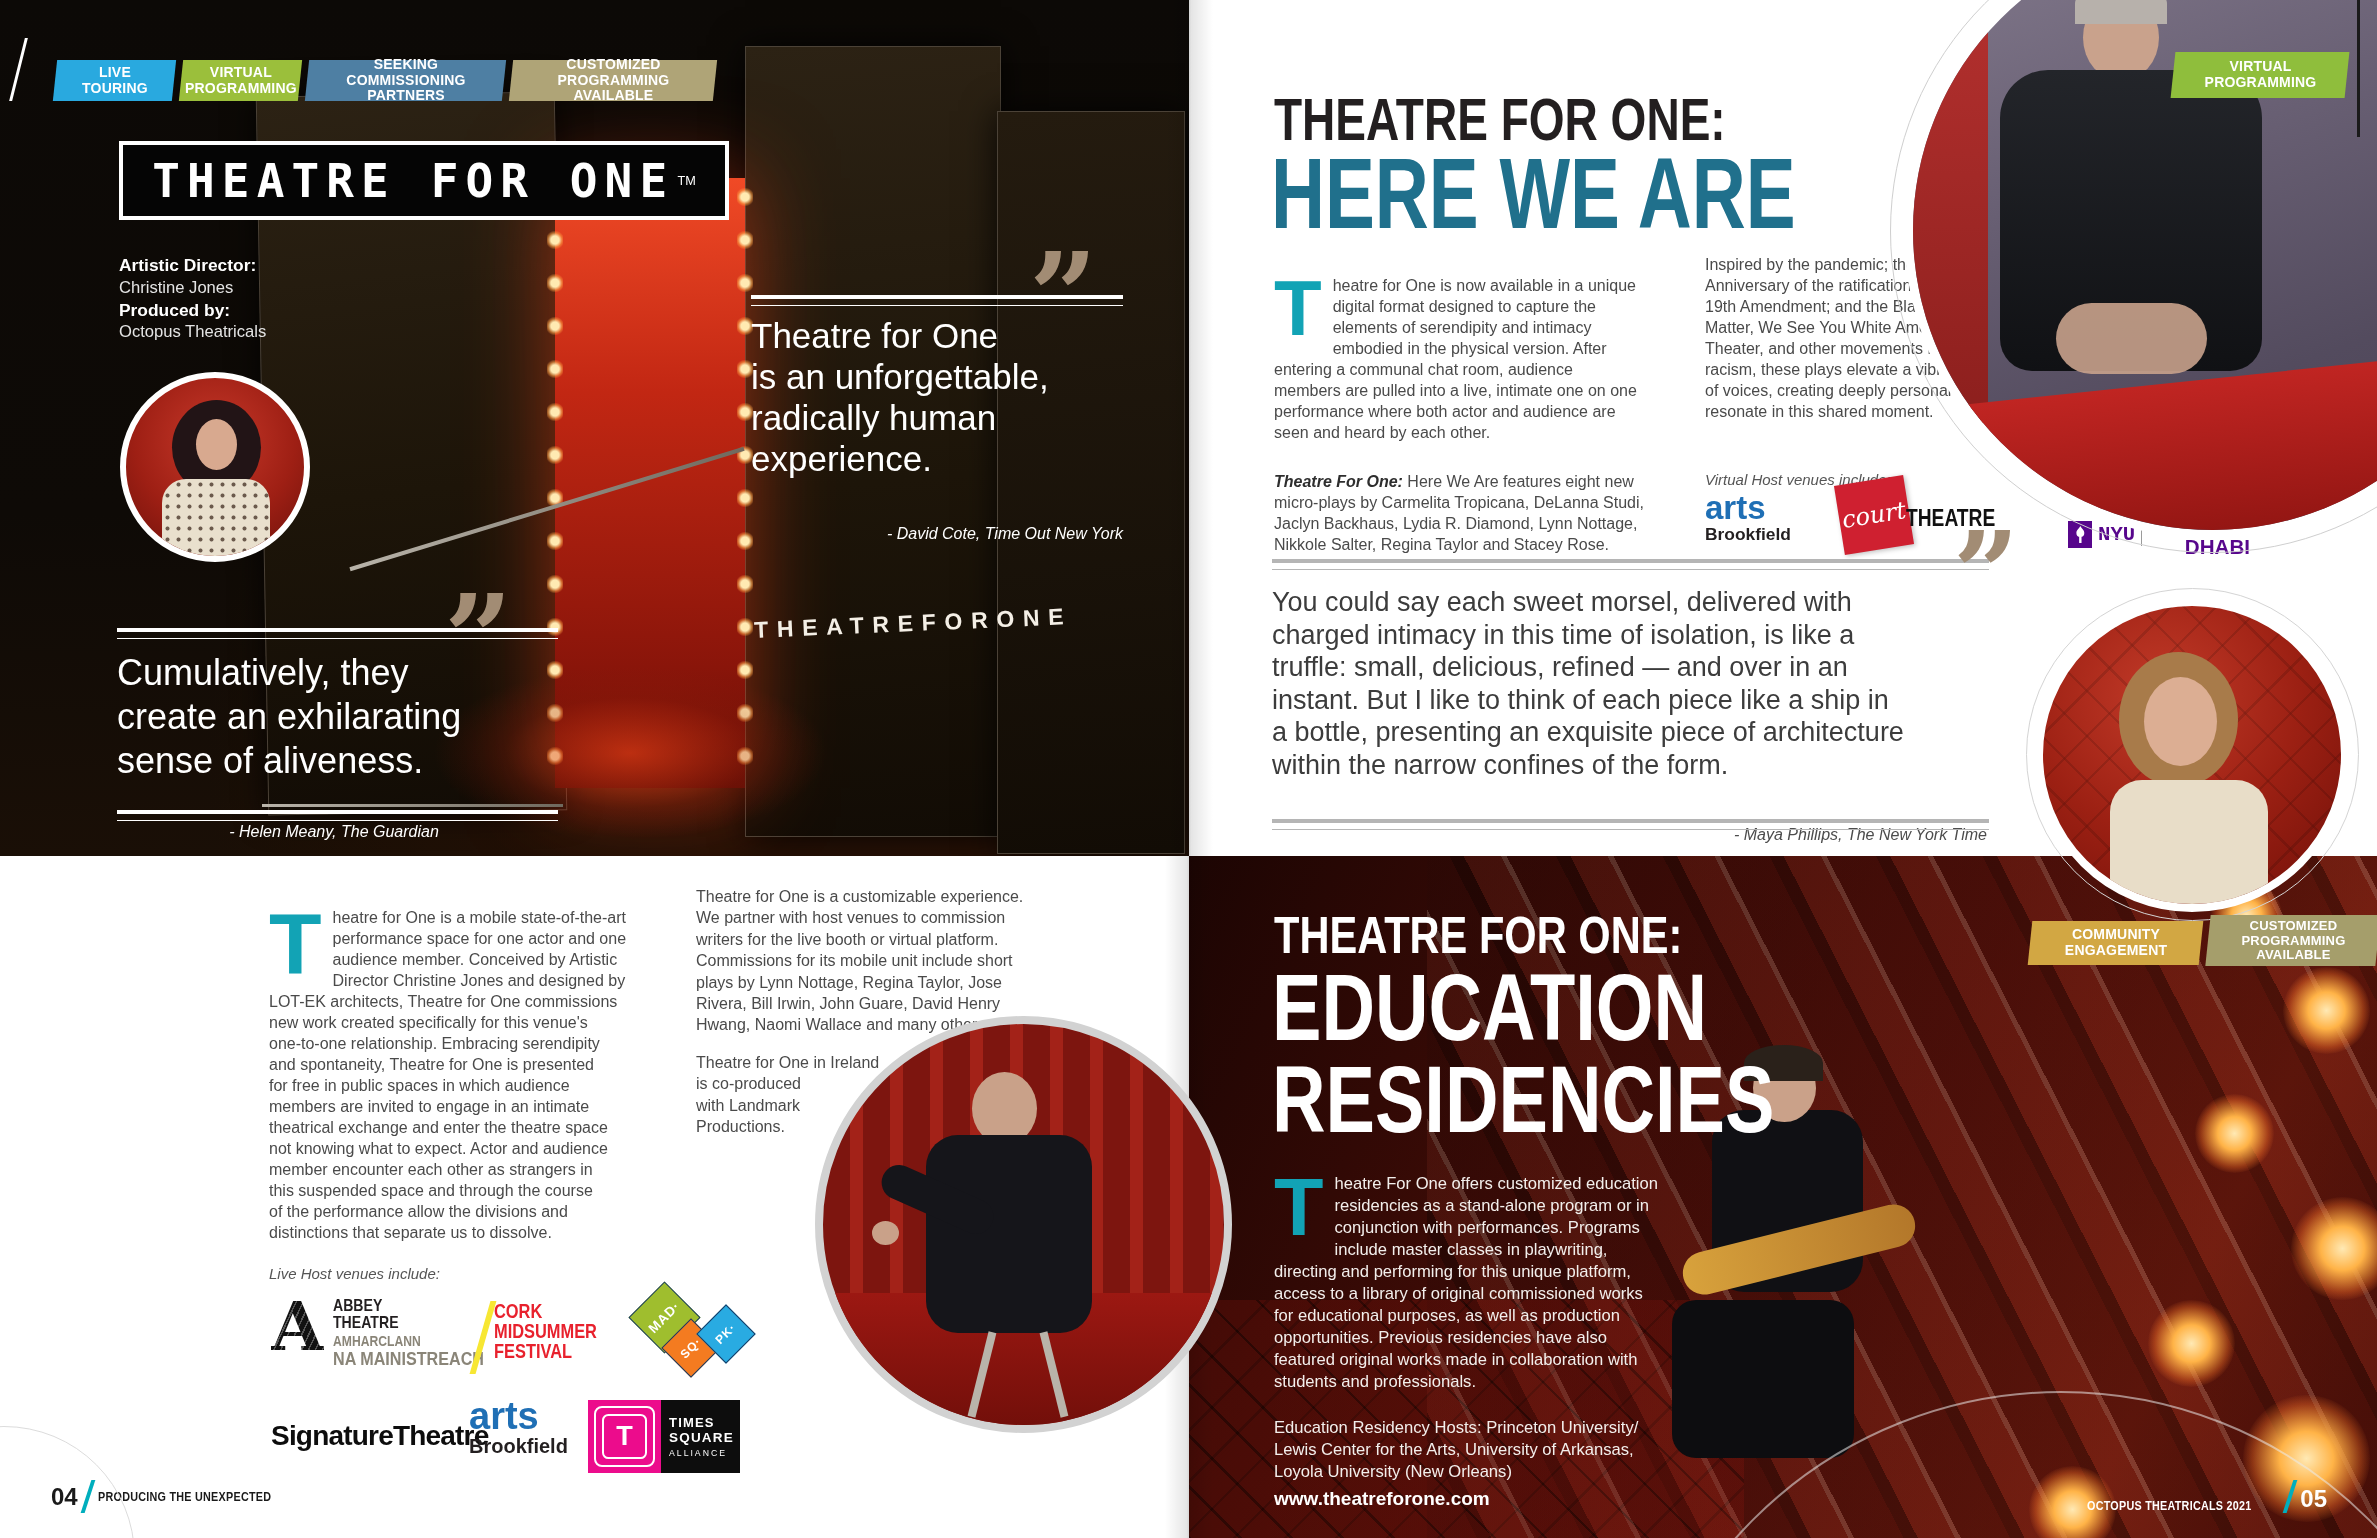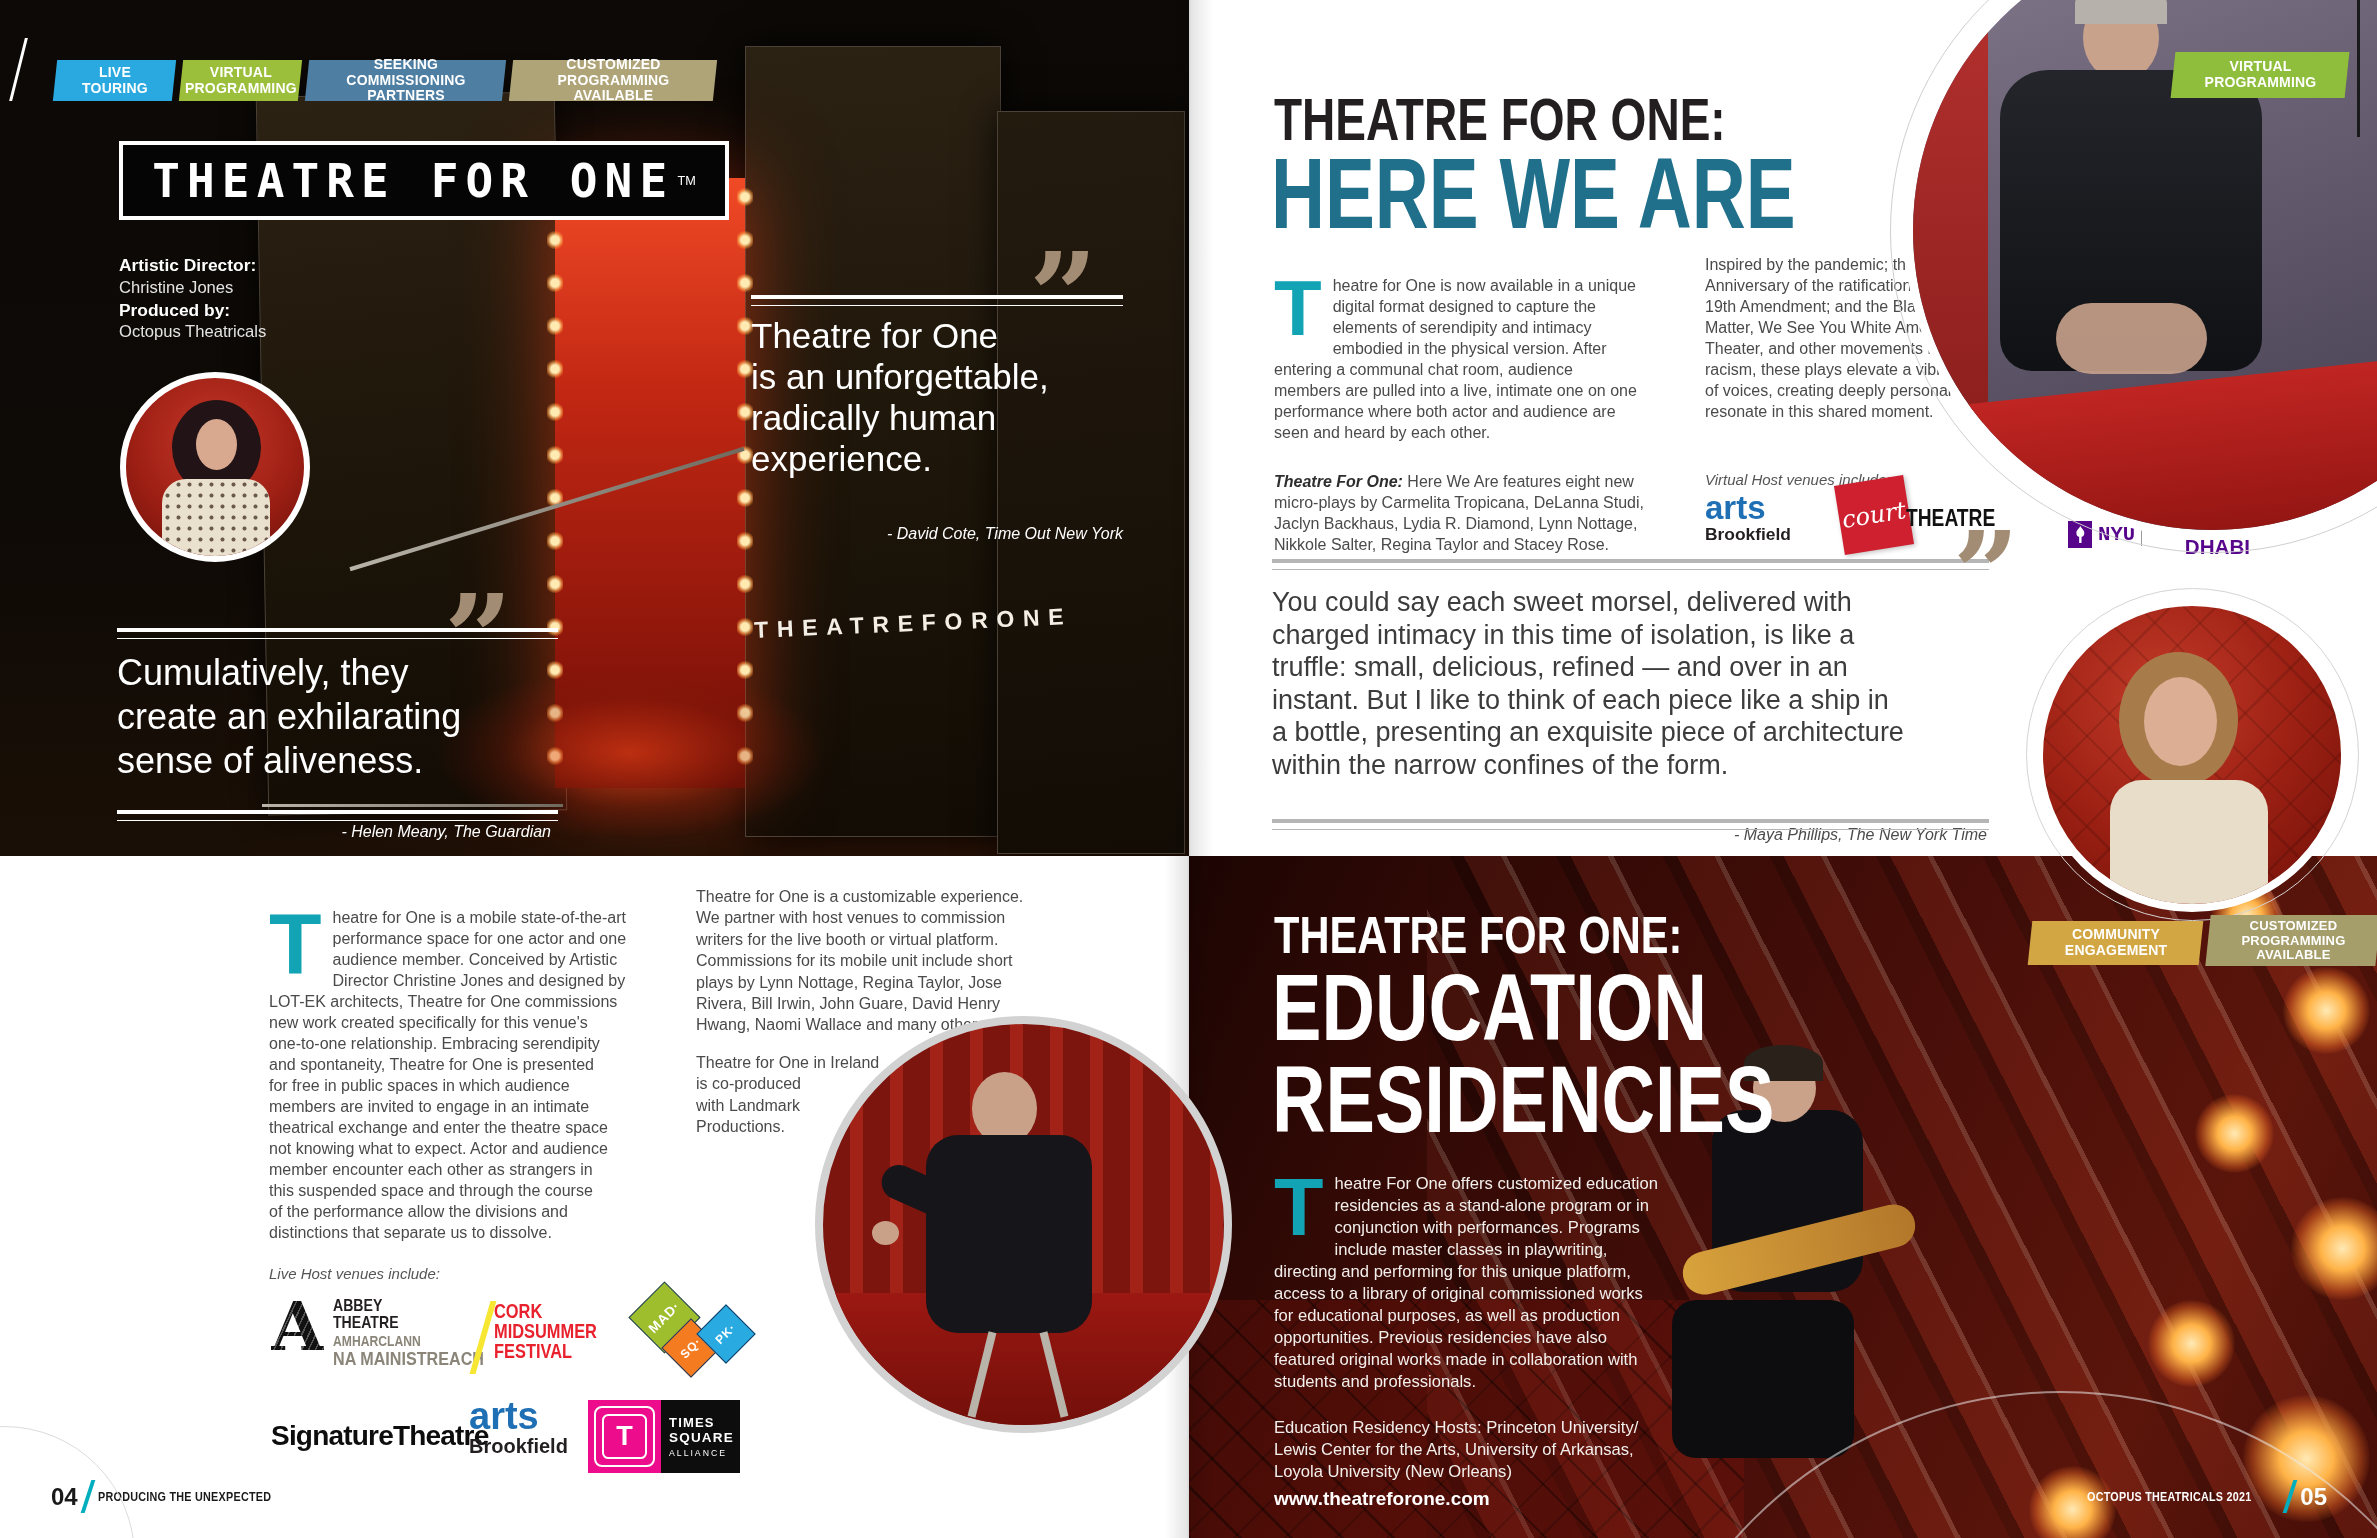--- a/index.html
+++ b/index.html
@@ -131,21 +131,21 @@
 is an unforgettable,
 radically human
 experience.</div>
   <div class="abs qattr" style="left:751px;top:485px;width:372px;text-align:right;color:#fff;font-size:16px;">- David Cote, Time Out New York</div>
 
   <div class="abs dbl-lines-w" style="left:117px;top:628px;width:441px;"></div>
   <div class="abs qglyph" style="left:444px;top:580px;font-size:119px;">”</div>
   <div class="abs pre qtext-w" style="left:117px;top:651px;width:444px;font-size:36px;line-height:44px;">Cumulatively, they
 create an exhilarating
 sense of aliveness.</div>
-  <div class="abs qattr" style="left:117px;top:783px;width:434px;text-align:right;color:#fff;font-size:16px;">- Helen Meany, The Guardian</div>
+  <div class="abs qattr" style="left:117px;top:783px;width:434px;text-align:center;color:#fff;font-size:16px;">- Helen Meany, The Guardian</div>
   <div class="abs dbl-lines-w" style="left:117px;top:810px;width:441px;"></div>
 
   <div class="abs pre body" style="left:269px;top:886px;width:434px;">
     <span class="dropcap" style="font-size:86px;">T</span><span>heatre for One is a mobile state-of-the-art
 performance space for one actor and one
 audience member. Conceived by Artistic
 Director Christine Jones and designed by
 LOT-EK architects, Theatre for One commissions
 new work created specifically for this venue's
 one-to-one relationship. Embracing serendipity
@@ -392,20 +392,20 @@
 for educational purposes, as well as production
 opportunities. Previous residencies have also
 featured original works made in collaboration with
 students and professionals.</span>
   </div>
   <div class="abs pre wbody" style="left:1274px;top:1417px;width:468px;z-index:8;">Education Residency Hosts: Princeton University/
 Lewis Center for the Arts, University of Arkansas,
 Loyola University (New Orleans)</div>
   <div class="abs" style="left:1274px;top:1488px;font-weight:700;font-size:19px;color:#fff;z-index:8;">www.theatreforone.com</div>
 
-  <div class="abs" style="left:2029px;top:1480px;width:298px;display:flex;align-items:center;justify-content:flex-end;color:#fff;z-index:8;">
+  <div class="abs" style="left:2029px;top:1480px;width:298px;display:flex;align-items:flex-end;justify-content:flex-end;color:#fff;z-index:8;">
     <span class="flabel"><span class="cond" style="transform:scaleX(.85);">OCTOPUS THEATRICALS 2021</span></span>
     <span class="slash"></span>
     <span class="fnum">05</span>
   </div>
 
 </div>
 
 
 </body></html>

